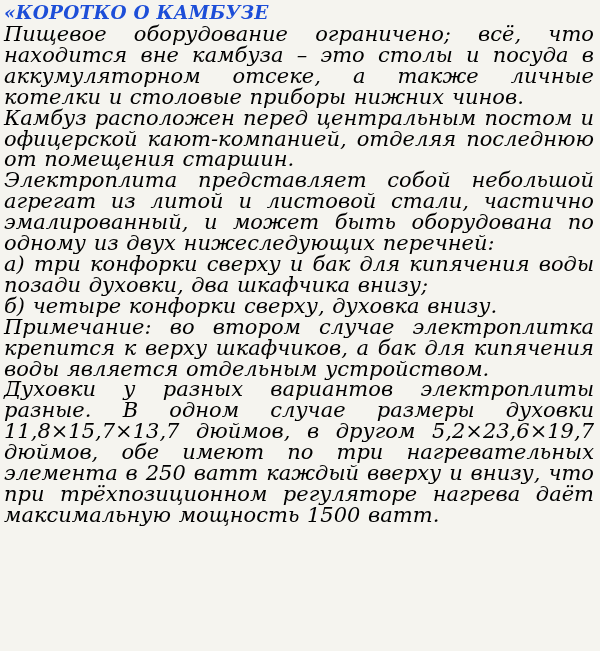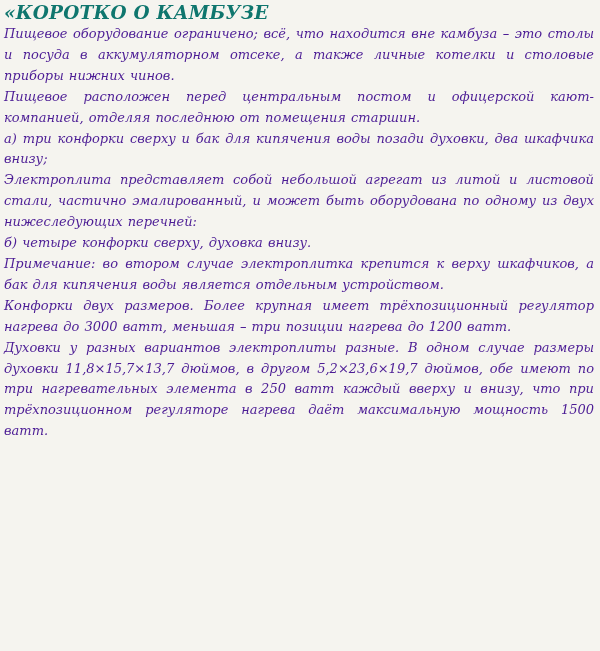--- a/index.html
+++ b/index.html
@@ -18,40 +18,39 @@
     width: 600px;
     height: 651px;
     padding: 1px 6px 0 4px;
   }
   .doc-title {
     margin: 0;
     font-size: 18.5px;
     line-height: 23px;
     font-weight: bold;
     font-style: italic;
-    color: #0f766e;
+    color: #1d4ed8;
     letter-spacing: 0.2px;
   }
   .doc-paragraph {
     margin: 0;
-    font-size: 13px;
+    font-size: 21px;
     line-height: 20.9px;
     font-style: italic;
-    color: #4c1d95;
+    color: #000000;
     text-align: justify;
     word-spacing: 1px;
   }
 </style>
 </head>
 <body>
 
 <div class="page">
   <h1 class="doc-title">«КОРОТКО О КАМБУЗЕ</h1>
 
   <p class="doc-paragraph">Пищевое оборудование ограничено; всё, что находится вне камбуза – это столы и посуда в аккумуляторном отсеке, а также личные котелки и столовые приборы нижних чинов.</p>
-  <p class="doc-paragraph">Пищевое расположен перед центральным постом и офицерской кают-компанией, отделяя последнюю от помещения старшин.</p>
+  <p class="doc-paragraph">Камбуз расположен перед центральным постом и офицерской кают-компанией, отделяя последнюю от помещения старшин.</p>
+  <p class="doc-paragraph">Электроплита представляет собой небольшой агрегат из литой и листовой стали, частично эмалированный, и может быть оборудована по одному из двух нижеследующих перечней:</p>
   <p class="doc-paragraph">а) три конфорки сверху и бак для кипячения воды позади духовки, два шкафчика внизу;</p>
-  <p class="doc-paragraph">Электроплита представляет собой небольшой агрегат из литой и листовой стали, частично эмалированный, и может быть оборудована по одному из двух нижеследующих перечней:</p>
   <p class="doc-paragraph">б) четыре конфорки сверху, духовка внизу.</p>
   <p class="doc-paragraph">Примечание: во втором случае электроплитка крепится к верху шкафчиков, а бак для кипячения воды является отдельным устройством.</p>
-  <p class="doc-paragraph">Конфорки двух размеров. Более крупная имеет трёхпозиционный регулятор нагрева до 3000 ватт, меньшая – три позиции нагрева до 1200 ватт.</p>
   <p class="doc-paragraph">Духовки у разных вариантов электроплиты разные. В одном случае размеры духовки 11,8×15,7×13,7 дюймов, в другом 5,2×23,6×19,7 дюймов, обе имеют по три нагревательных элемента в 250 ватт каждый вверху и внизу, что при трёхпозиционном регуляторе нагрева даёт максимальную мощность 1500 ватт.</p>
 </div>
 
 </body></html>

